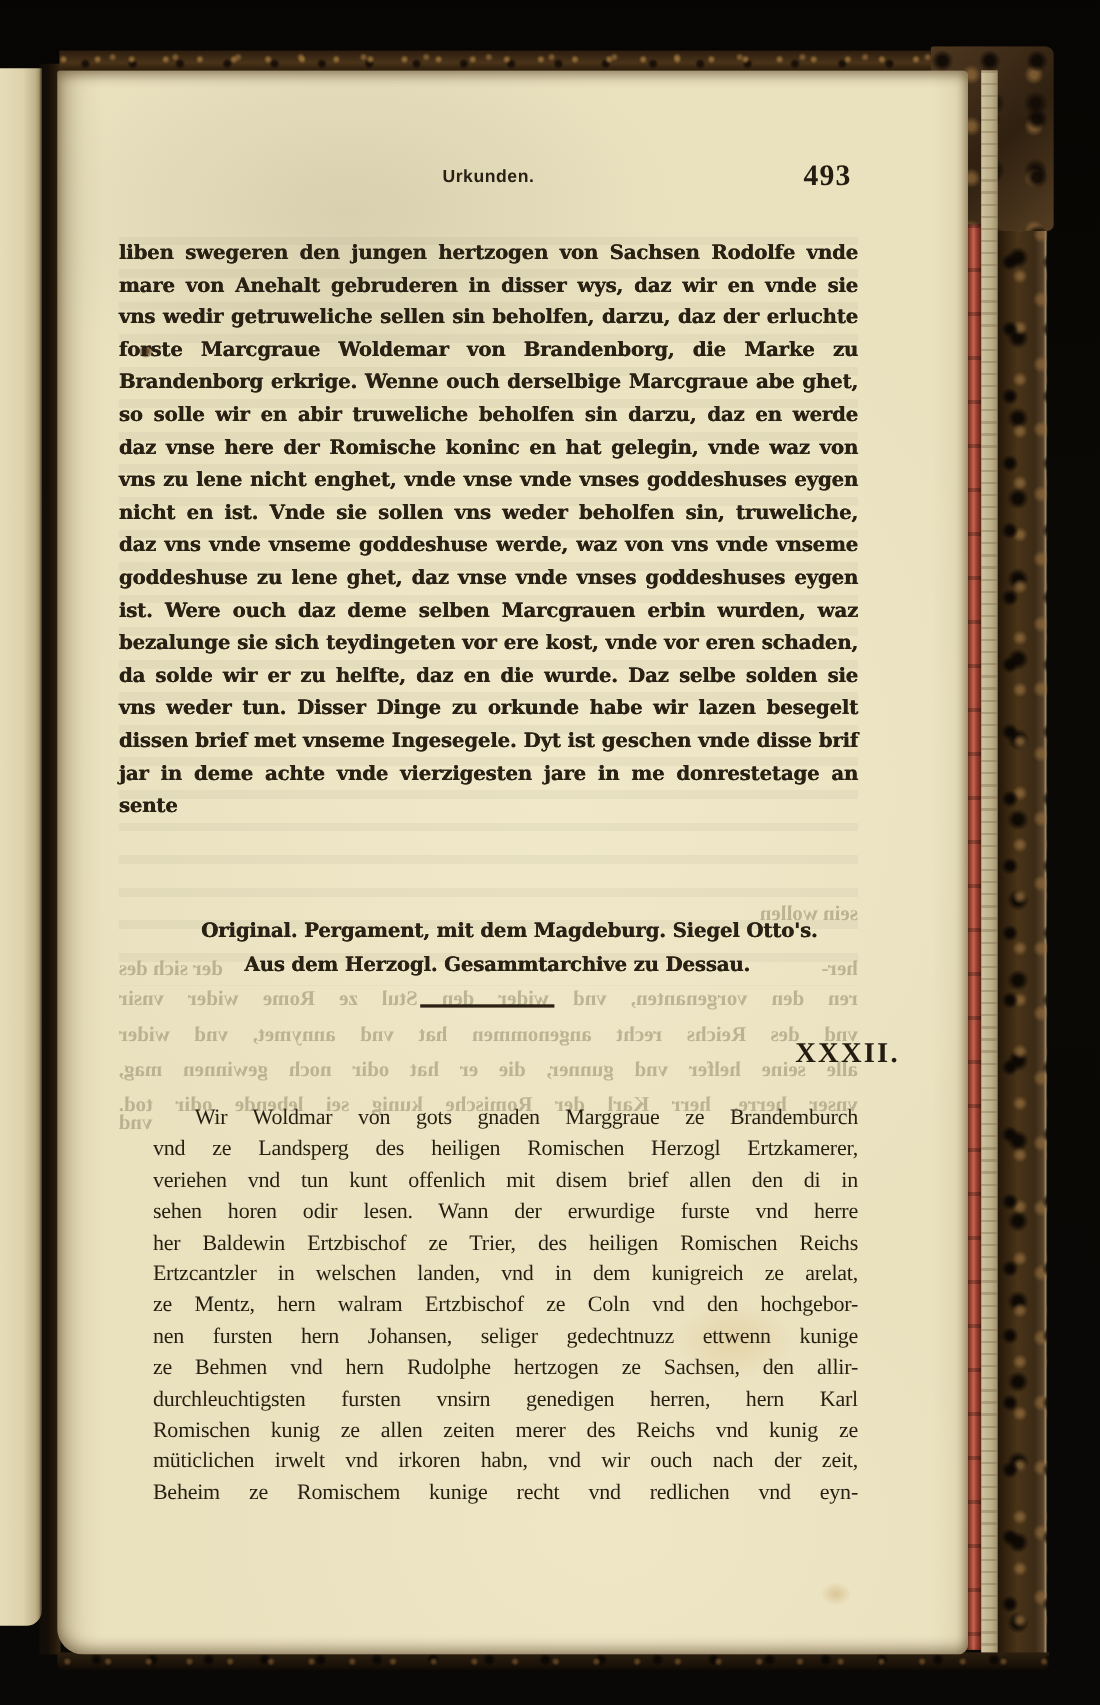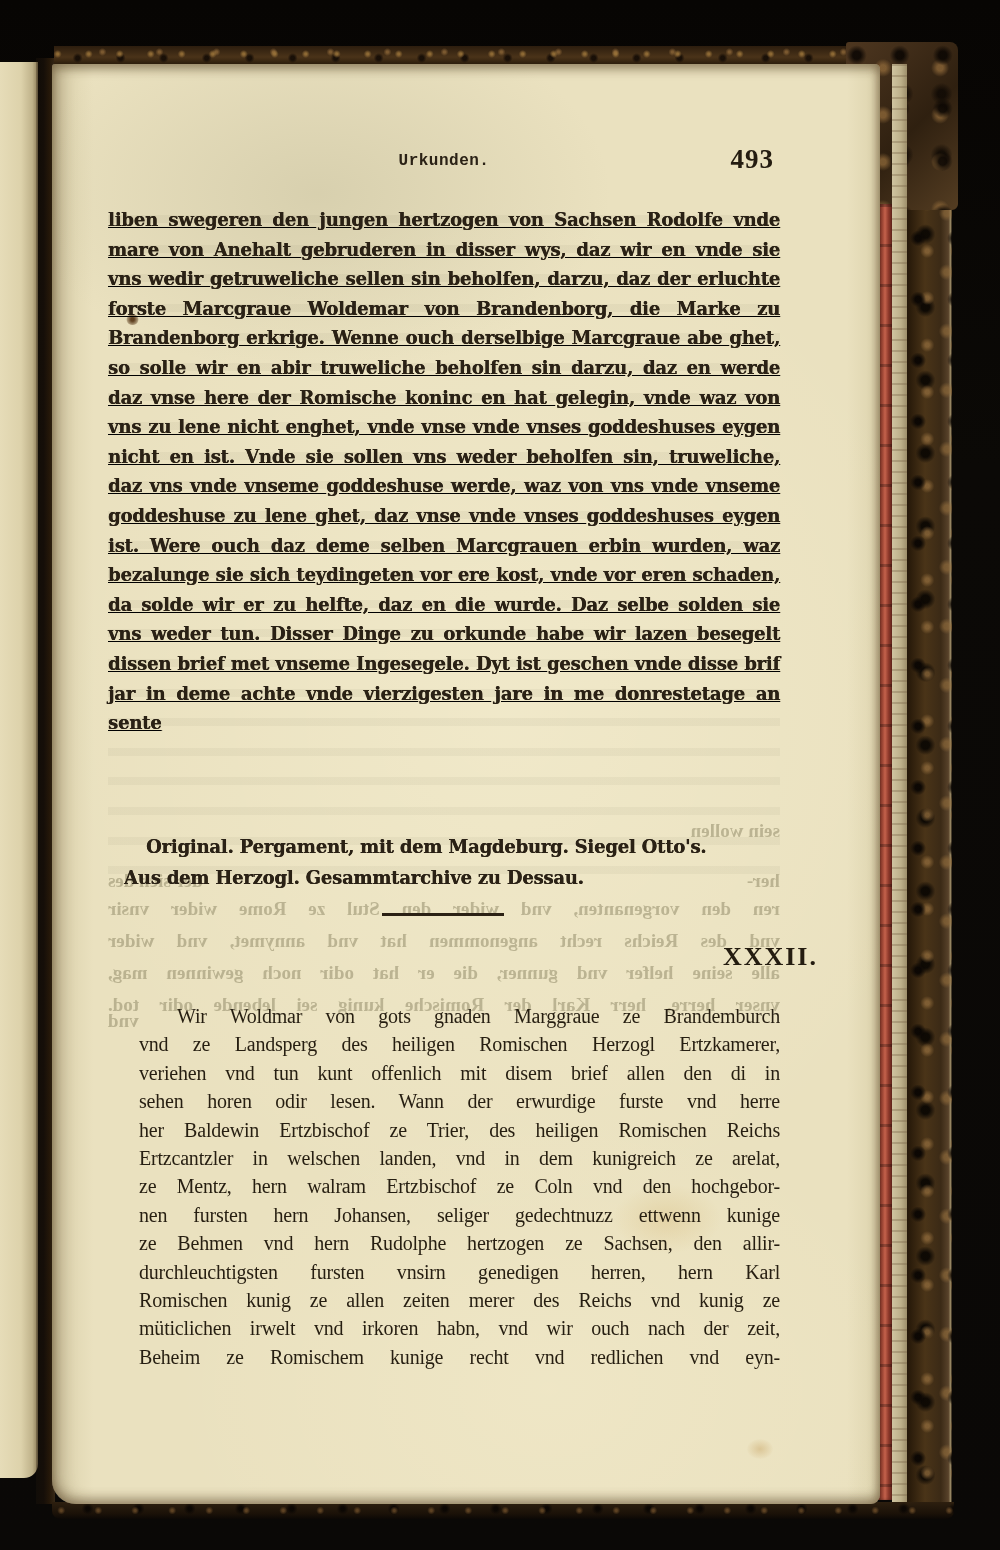--- a/index.html
+++ b/index.html
@@ -98,38 +98,38 @@
   .stain-c{position:absolute;left:695px;top:1375px;width:26px;height:20px;border-radius:50%;
     background:radial-gradient(ellipse,rgba(180,130,50,.30),transparent 75%);}
   .ghosting{
     position:absolute;left:56px;top:132px;width:672px;height:700px;opacity:.55;
     background:repeating-linear-gradient(180deg, transparent 0 19px, rgba(128,124,96,.14) 19px 27px, transparent 27px 29.6px);
   }
 
   
   .running-head{
     position:absolute;left:60px;top:88px;width:664px;text-align:center;
-    font-family:Liberation Mono, monospace;font-weight:700;font-size:16px;color:var(--ink);
+    font-family:Liberation Sans, sans-serif;font-weight:700;font-size:16px;color:var(--ink);
     letter-spacing:.5px;
   }
   .folio{
     position:absolute;right:106px;top:80px;
     font-family:"Liberation Serif",serif;font-weight:700;font-size:27px;color:#241c10;
     letter-spacing:1px;
     margin-left:28px;
   }
-  .frak-block{position:absolute;left:56px;top:141px;width:672px;z-index:2;text-decoration:underline;}
+  .frak-block{position:absolute;left:56px;top:151px;width:672px;z-index:2;}
   .frak-line{
     font-family:"DejaVu Serif",serif;font-weight:700;font-size:18px;line-height:29.6px;
     height:29.6px;color:var(--ink);letter-spacing:-.2px;
     text-align:justify;text-align-last:justify;white-space:nowrap;
     text-shadow:.3px 0 0 currentColor;
   }
   .frak-line:last-child{text-align-last:left;white-space:normal;}
-  .provenance{position:absolute;left:56px;top:767px;width:672px;z-index:2;}
+  .provenance{position:absolute;left:56px;top:767px;width:672px;z-index:2;text-align:center;}
   .prov-line{
     font-family:"DejaVu Serif",serif;font-weight:700;font-size:18px;line-height:31px;
     color:var(--ink);letter-spacing:-.2px;text-shadow:.3px 0 0 currentColor;
   }
   .prov-line:first-child{padding-left:38px;}
   .prov-line:last-child{padding-left:16px;}
 
   .divider-rule{
     position:absolute;left:330px;top:849px;width:122px;height:3px;
     background:#2b2114;z-index:2;

